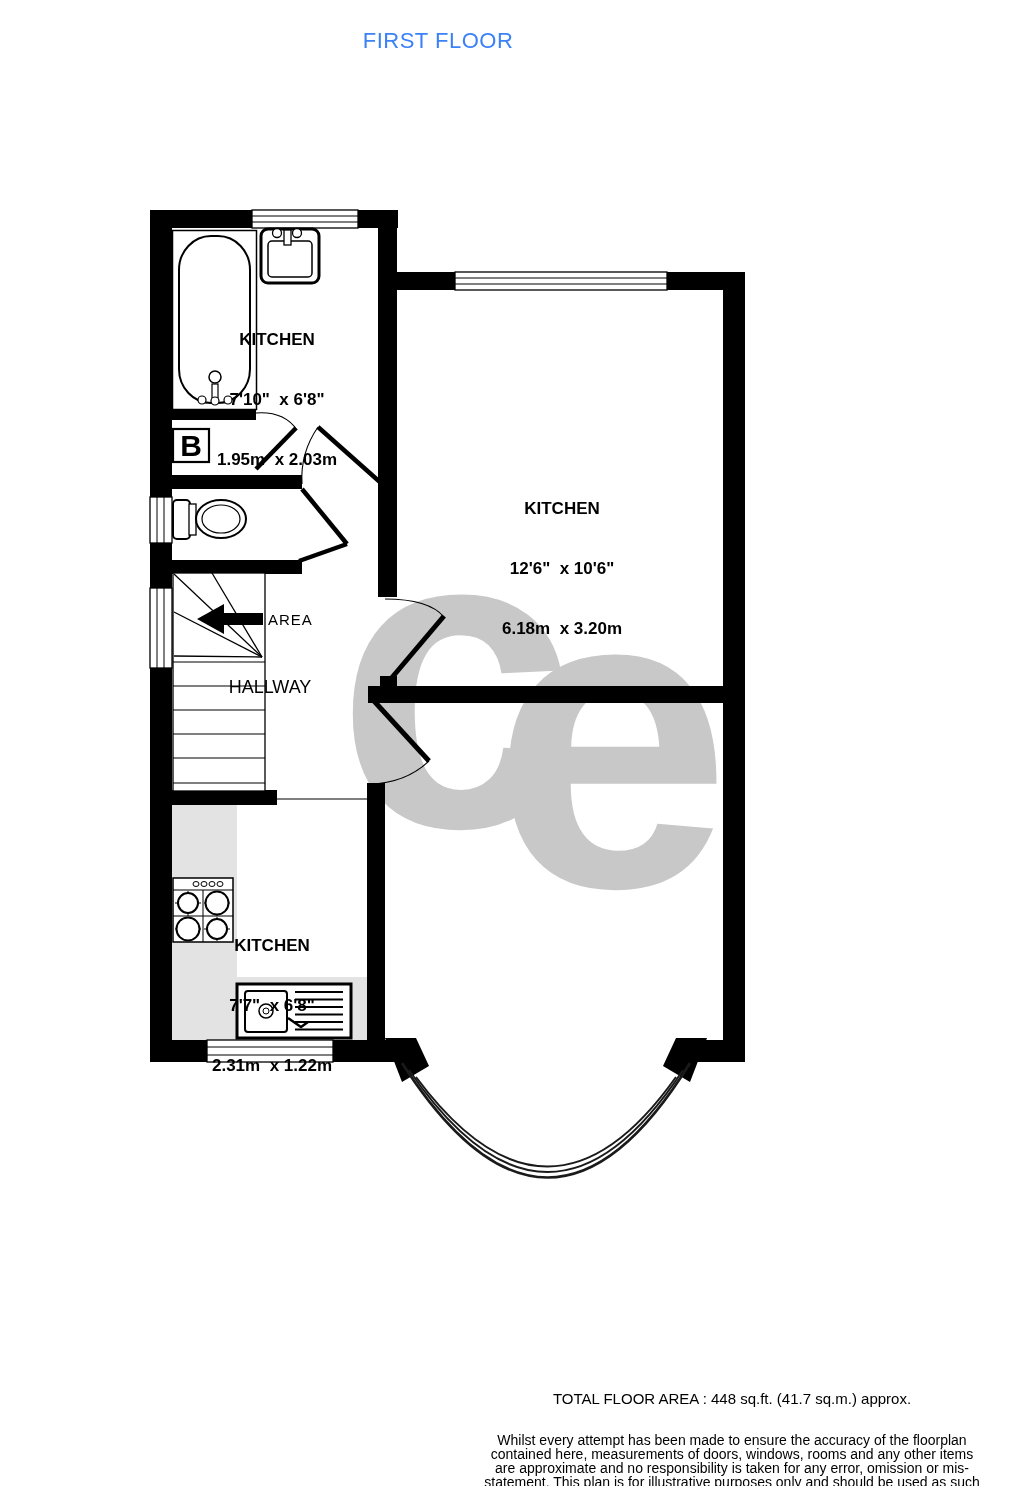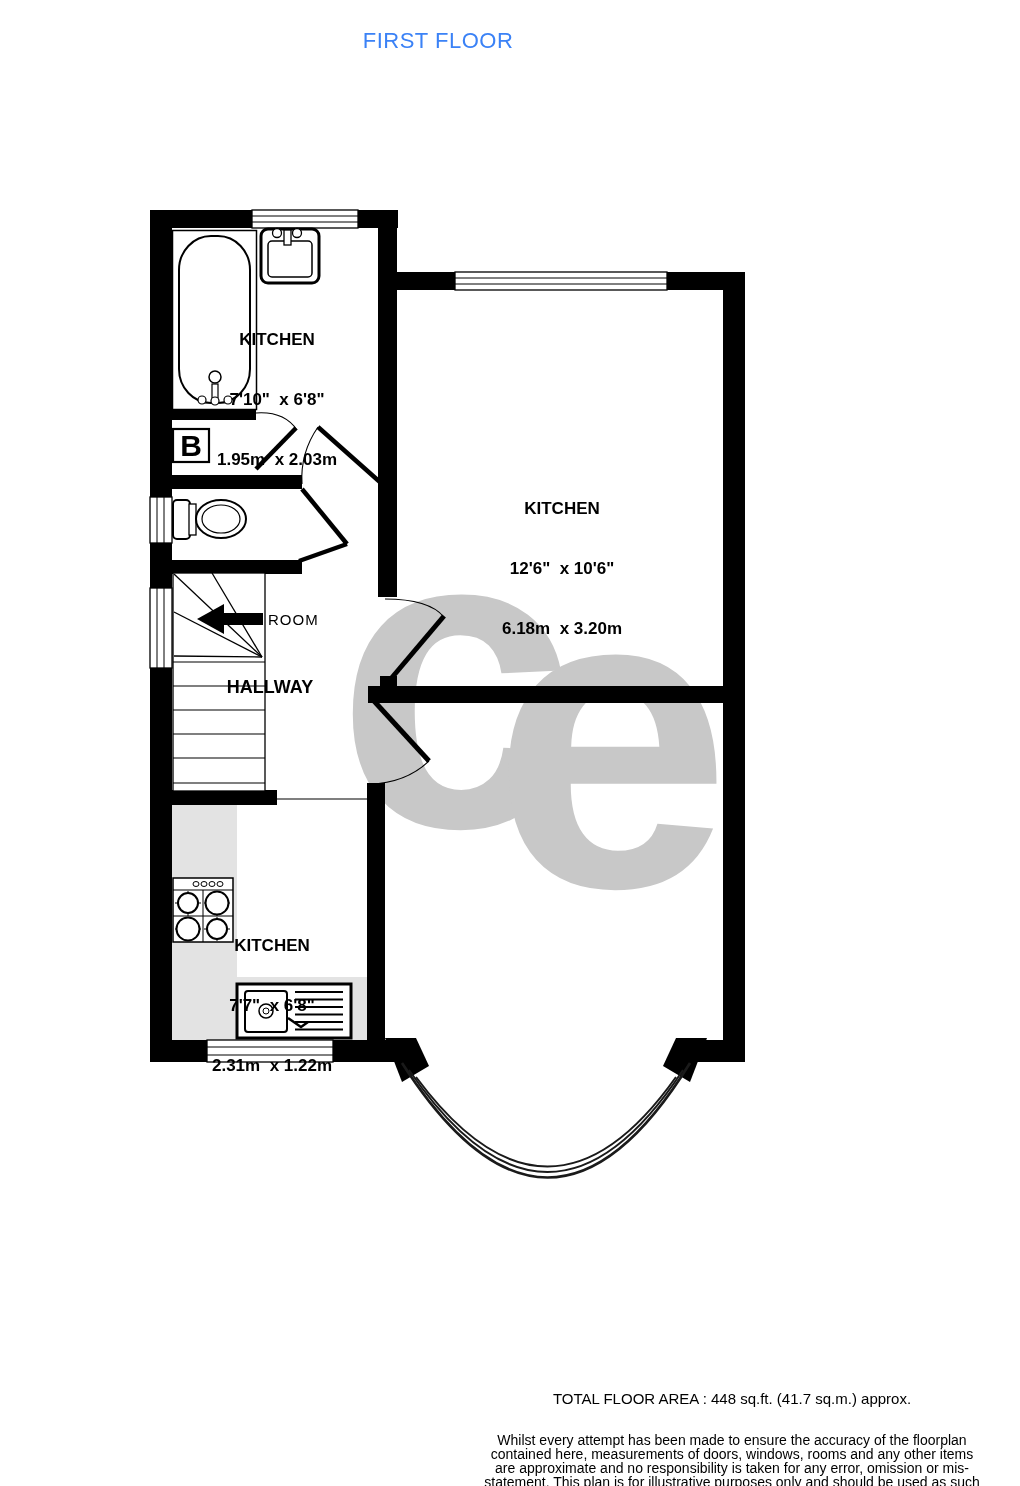--- a/index.html
+++ b/index.html
@@ -4,21 +4,21 @@
 <style>
   html,body{margin:0;padding:0;background:#ffffff;}
   #page{position:relative;width:1020px;height:1486px;background:#fff;overflow:hidden;
         font-family:"Liberation Sans", sans-serif;color:#000;}
   
   .title-line{position:absolute;transform:translateX(-50%);font-size:22px;color:#3b82f6;
               white-space:pre;letter-spacing:0.5px;}
   
   .room-label{position:absolute;transform:translateX(-50%);text-align:center;
               font-weight:bold;font-size:17px;line-height:20px;white-space:pre;z-index:12;}
-  .single-label{position:absolute;transform:translateX(-50%);font-weight:bold;font-size:18px;
+  .single-label{position:absolute;transform:translateX(-50%);font-weight:normal;font-size:18px;
                 white-space:pre;z-index:12;}
   .down-label{position:absolute;font-size:15px;letter-spacing:1px;z-index:12;}
   
   .wm{position:absolute;font-weight:bold;font-size:430px;line-height:1;color:#c8c8c8;
       z-index:4;user-select:none;}
   
   #plan-svg{position:absolute;left:0;top:0;z-index:8;}
   
   #footer{position:absolute;left:482px;width:500px;top:1390px;text-align:center;z-index:12;}
   #footer .total{font-size:15px;margin-bottom:7px;}
@@ -221,21 +221,21 @@
   </div>
 
   <div class="room-label" style="left:562px;top:459px;">
     <div>KITCHEN</div>
     <div>12'6"  x 10'6"</div>
     <div>6.18m  x 3.20m</div>
   </div>
 
   <div class="single-label" style="left:270px;top:677px;">HALLWAY</div>
 
-  <div class="down-label" style="left:268px;top:611px;">ROOM</div>
+  <div class="down-label" style="left:268px;top:611px;">AREA</div>
 
   <div class="room-label" style="left:272px;top:896px;">
     <div>KITCHEN</div>
     <div>7'7"  x 6'8"</div>
     <div>2.31m  x 1.22m</div>
   </div>
 
 
   <div id="footer">
     <div class="total">TOTAL FLOOR AREA : 448 sq.ft. (41.7 sq.m.) approx.</div>

